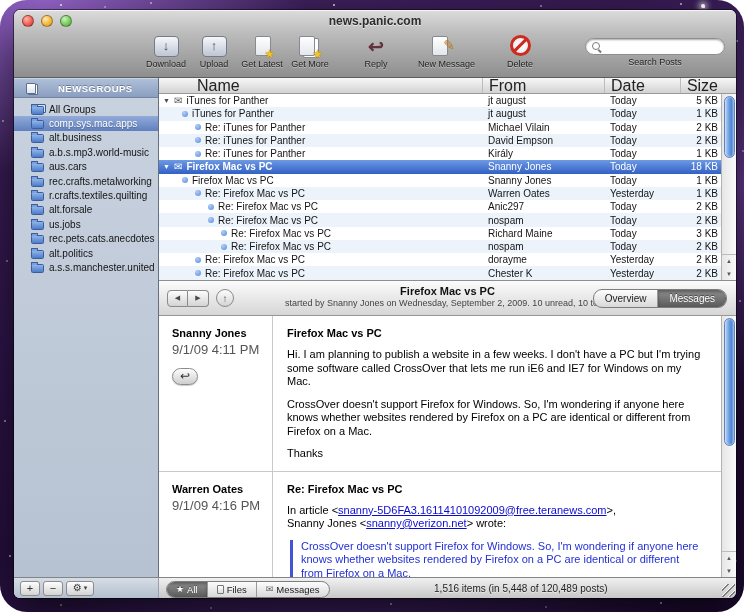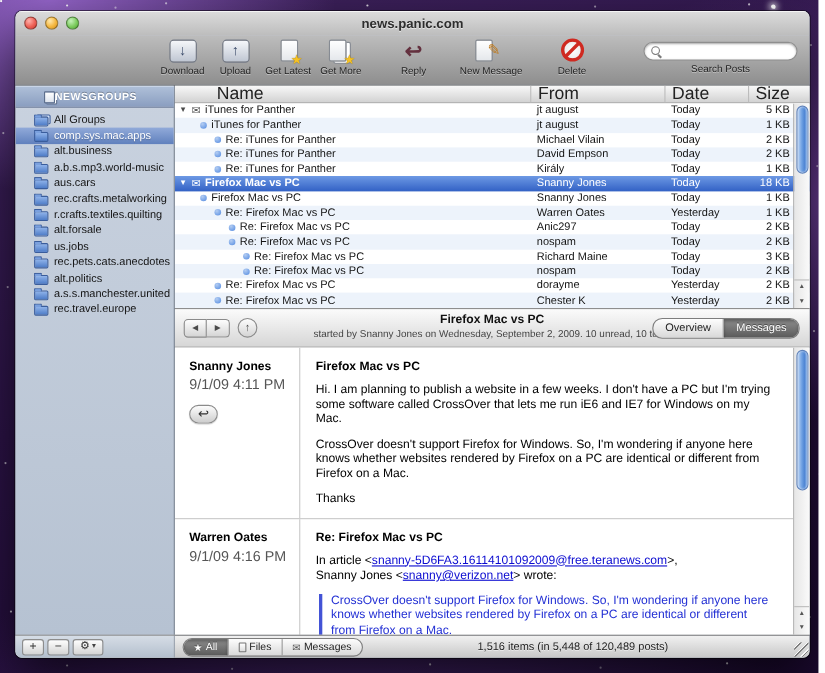--- a/index.html
+++ b/index.html
@@ -7,20 +7,21 @@
   body { font-family: "Liberation Sans", sans-serif; }
 
   
   .desktop{
     position:relative;width:744px;height:612px;overflow:hidden;
     background:
       radial-gradient(420px 280px at 6% 0%, rgba(168,116,226,.8), transparent 62%),
       radial-gradient(520px 320px at 102% 30%, rgba(150,92,204,.55), transparent 62%),
       radial-gradient(640px 420px at 45% 118%, rgba(126,74,188,.5), transparent 65%),
       linear-gradient(160deg,#40245f 0%, #2c1347 45%, #1c0a31 100%);
+    border-radius: 27px;
   }
   .stars{position:absolute;inset:0;}
   .stars::before{
     content:"";position:absolute;width:2px;height:2px;border-radius:50%;background:#fff;
     box-shadow:
       60px 4px 0 rgba(255,255,255,.9), 104px 6px 0 rgba(255,255,255,.5),
       150px 2px 0 rgba(255,255,255,.6), 333px 4px 0 rgba(255,255,255,.8),
       540px 5px 0 rgba(255,255,255,.5), 680px 3px 0 rgba(255,255,255,.7),
       703px 6px 0 rgba(255,255,255,.95),736px 40px 0 rgba(255,255,255,.6),
       742px 150px 0 rgba(255,255,255,.5),739px 300px 0 rgba(255,255,255,.6),
@@ -112,21 +113,21 @@
   
   .content{flex:1;display:flex;min-height:0;}
 
   
   .sidebar{
     width:145px;flex:none;display:flex;flex-direction:column;
     background:linear-gradient(180deg,#c9d2df,#b6c2d2);
     border-right:1px solid #64707f;
   }
   .sb-header{
-    height:20px;flex:none;display:flex;align-items:center;gap:0;padding-left:26px;
+    height:20px;flex:none;display:flex;align-items:center;gap:22px;padding-left:12px;
     background:linear-gradient(#aebfd8,#8a9ec0);
     border-top:1px solid #c9d5e8;border-bottom:1px solid #74839f;
     color:#fff;font-size:9.5px;font-weight:bold;letter-spacing:.5px;
     text-shadow:0 -1px 0 rgba(0,0,0,.3);
   }
   .sb-hicon{width:10px;height:11px;background:linear-gradient(#fff,#dde4ee);border:1px solid #5d6f8d;border-radius:1px;
     box-shadow:2px 1px 0 -1px #fff, 2px 1px 0 0 #5d6f8d;}
   .sb-list{flex:1;padding-top:4px;overflow:hidden;}
   .sb-item{height:14.4px;display:flex;align-items:center;gap:5px;padding-left:17px;font-size:10px;color:#141414;white-space:nowrap;}
   .sb-item.sel{background:linear-gradient(#91aad9,#6080bd);color:#fff;text-shadow:0 1px 1px rgba(0,0,0,.25);text-align:center;}
@@ -358,24 +359,20 @@
               <span class="sb-label">rec.pets.cats.anecdotes</span>
             </div>
             <div class="sb-item">
               <span class="sb-ic newsgroup-folder-icon"></span>
               <span class="sb-label">alt.politics</span>
             </div>
             <div class="sb-item">
               <span class="sb-ic newsgroup-folder-icon"></span>
               <span class="sb-label">a.s.s.manchester.united</span>
             </div>
-            <div class="sb-item">
-              <span class="sb-ic newsgroup-folder-icon"></span>
-              <span class="sb-label">rec.travel.europe</span>
-            </div>
           </div>
       </div>
 
       <div class="main">
 
         <div class="tbl-header">
           <div class="th name">Name</div>
           <div class="th from">From</div>
           <div class="th date">Date</div>
           <div class="th size">Size</div>

